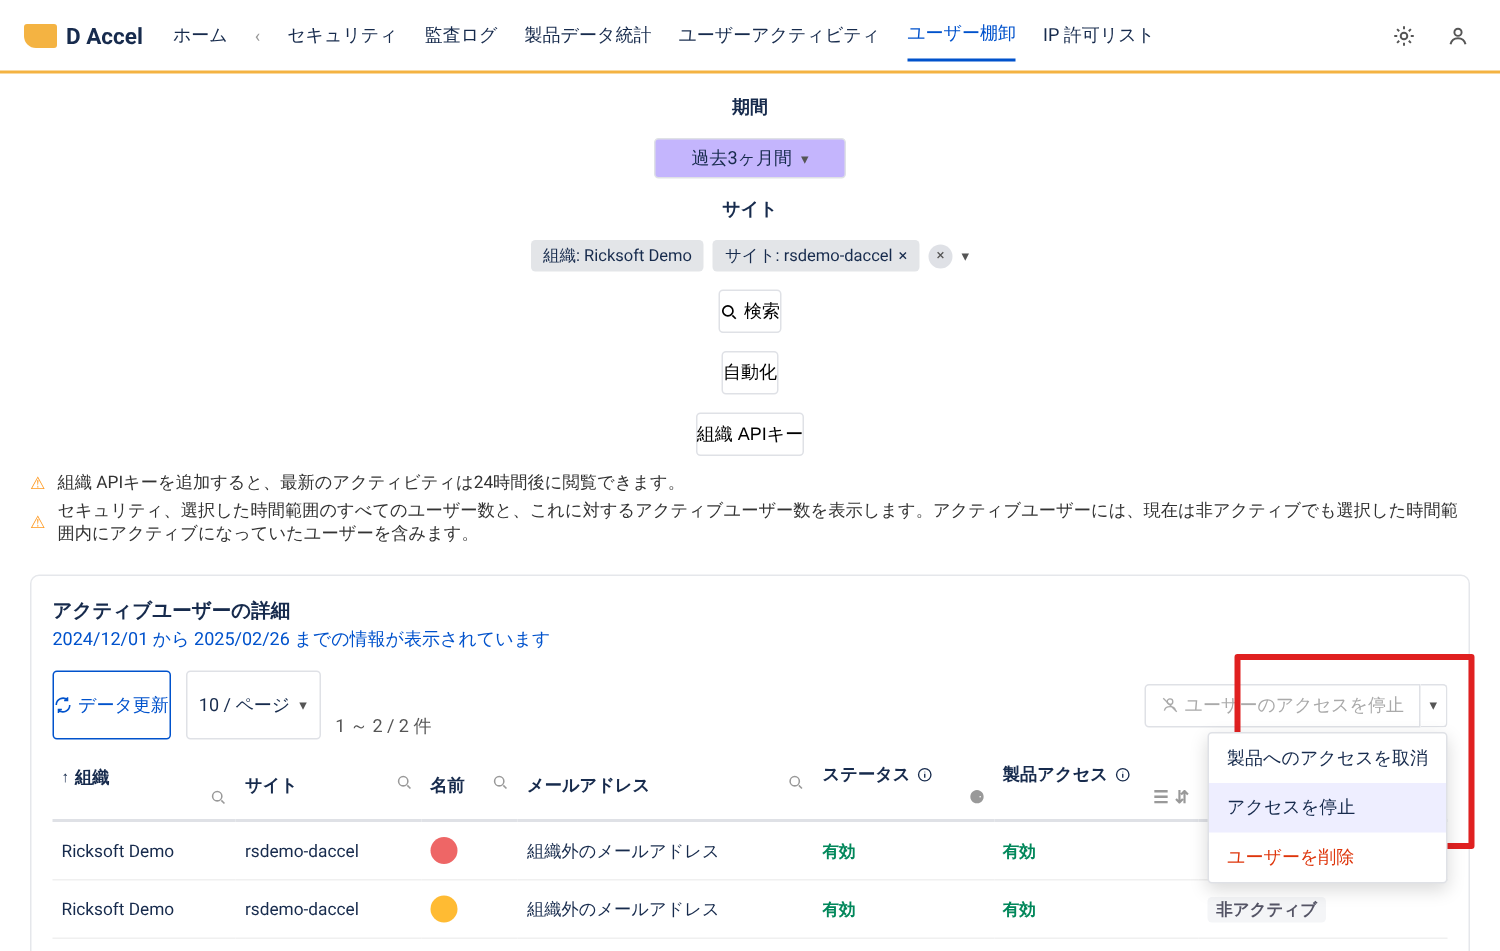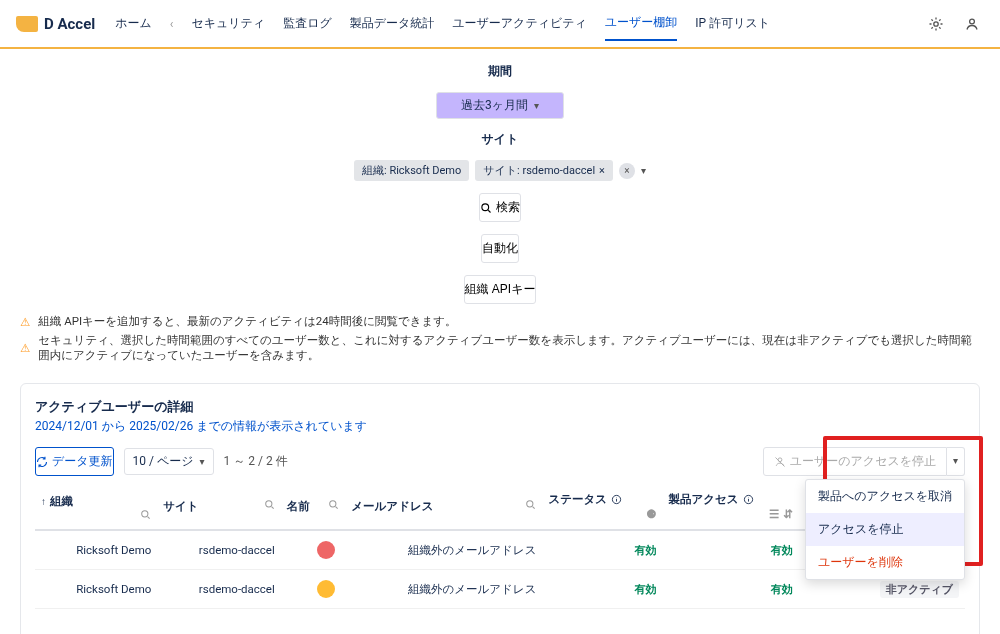--- a/index.html
+++ b/index.html
@@ -26,40 +26,40 @@
     .btn { border: 1px solid #dfe1e6; border-radius: 3px; padding: 5px 0; background: #fff; font-size: 12px; cursor: pointer; display: flex; align-items: center; gap: 4px; }
     
     .alerts { padding: 0 20px 12px; }
     .alert { display: flex; gap: 8px; align-items: center; font-size: 11.5px; color: #333; margin-bottom: 4px; }
     .alert-icon { color: #ff991f; }
     
     .card { margin: 4px 20px; border: 1px solid #e5e7eb; border-radius: 6px; padding: 14px; }
     .card-title { font-weight: 700; font-size: 13px; margin-bottom: 2px; }
     .card-sub { color: #0052cc; font-size: 12px; margin-bottom: 12px; }
     
-    .toolbar { display: flex; align-items: center; gap: 10px; margin-bottom: 8px; }
+    .toolbar { display: flex; gap: 10px; margin-bottom: 8px; }
     .btn-primary { border-color: #0052cc; color: #0052cc; }
     .page-sel { border: 1px solid #dfe1e6; border-radius: 3px; padding: 4px 8px; font-size: 12px; display: flex; align-items: center; gap: 6px; cursor: pointer; }
-    .range-text { font-size: 12px; color: #555; }
+    .range-text { font-size: 12px; color: #555; margin-top: 29px; }
     .toolbar-right { margin-left: auto; display: flex; gap: 8px; align-items: center; position: relative; }
     
     .disabled-btn { border: 1px solid #dfe1e6; border-radius: 3px 0 0 3px; padding: 5px 10px; font-size: 12px; color: #aaa; display: flex; align-items: center; gap: 4px; cursor: not-allowed; }
     .split-right { border: 1px solid #dfe1e6; border-left: none; border-radius: 0 3px 3px 0; padding: 5px 6px; cursor: pointer; }
     .split-wrap { display: flex; position: relative; }
     
     .dropdown { position: absolute; top: 32px; right: 0; background: #fff; border: 1px solid #dfe1e6; border-radius: 3px; box-shadow: 0 4px 12px rgba(0,0,0,0.15); min-width: 150px; z-index: 10; }
     .dropdown-item { padding: 8px 12px; font-size: 12px; cursor: pointer; }
     .dropdown-item.danger { color: #de350b; }
     .dropdown-item.selected { background: #eef; }
     
     .highlight-box { position: absolute; border: 4px solid #e02020; border-radius: 2px; pointer-events: none; z-index: 5; }
     
     .table { width: 100%; border-collapse: collapse; }
     .table th { text-align: left; font-weight: 600; font-size: 11.5px; padding: 8px 6px; border-bottom: 2px solid #dfe1e6; position: relative; }
-    .table td { padding: 10px 6px; font-size: 11.5px; border-bottom: 1px solid #f0f0f0; text-align: right; }
+    .table td { padding: 10px 6px; font-size: 11.5px; border-bottom: 1px solid #f0f0f0; }
     .th-icons { float: right; color: #999; display: flex; gap: 4px; }
     .th-inner { display: flex; align-items: center; gap: 4px; }
     .sort-arrow { font-size: 10px; }
     .badge-green { color: #00875a; font-weight: 600; font-size: 11px; }
     .badge-gray { background: #f4f5f7; color: #556; padding: 2px 6px; border-radius: 3px; font-size: 11px; font-weight: 600; }
     .avatar-blur { width: 90px; height: 18px; background: #eee; border-radius: 3px; filter: blur(2px); }
     .avatar-circle { width: 18px; height: 18px; border-radius: 50%; display: inline-block; vertical-align: middle; margin-right: 4px; }
     
     .scrollbar-track { height: 10px; background: #f4f5f7; border-radius: 5px; margin-top: 200px; position: relative; }
     .scrollbar-thumb { height: 10px; background: #c1c7d0; border-radius: 5px; width: 96%; position: absolute; left: 0; }

